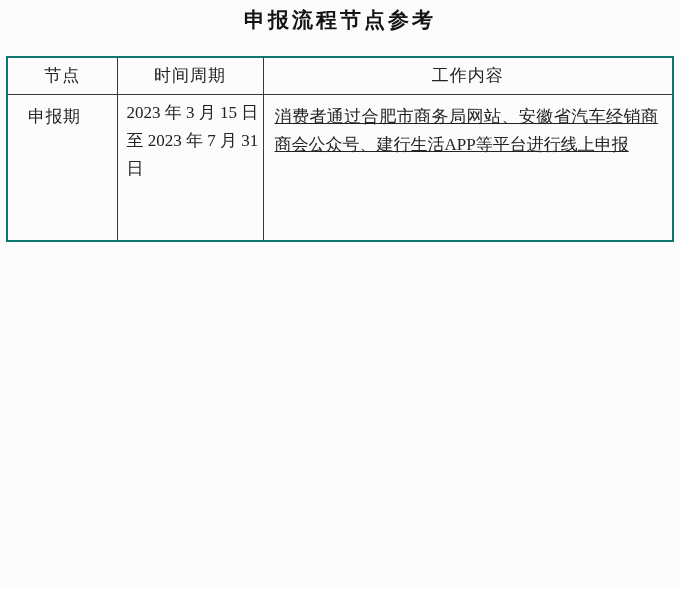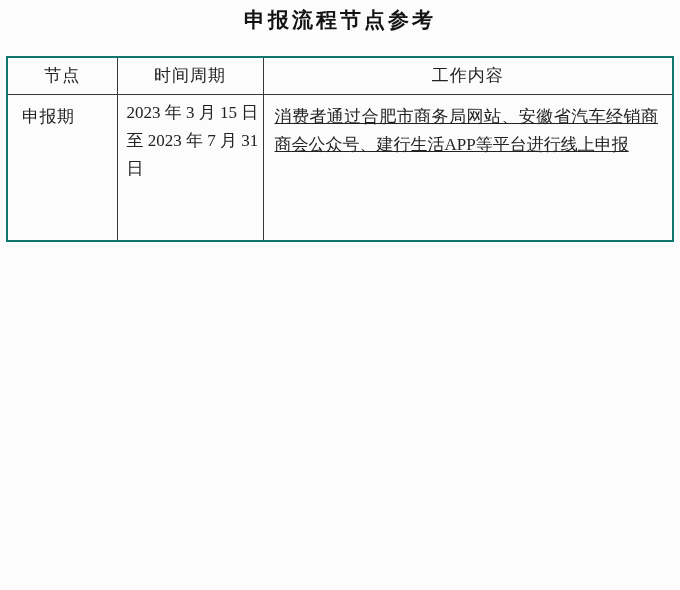--- a/index.html
+++ b/index.html
@@ -41,21 +41,21 @@
   }
   thead tr { height: 37px; }
   th {
     text-align: center;
     vertical-align: middle;
     letter-spacing: 1px;
     padding: 2px 4px;
   }
   td { vertical-align: top; }
   td.c-node {
-    padding: 9px 4px 0 14px;
+    padding: 9px 4px 0 20px;
     letter-spacing: 0.5px;
     line-height: 26px;
   }
   td.c-period {
     padding: 4px 2px 0 9px;
     line-height: 28px;
     white-space: pre;
   }
   td.c-content {
     padding: 8px 14px 0 11px;

